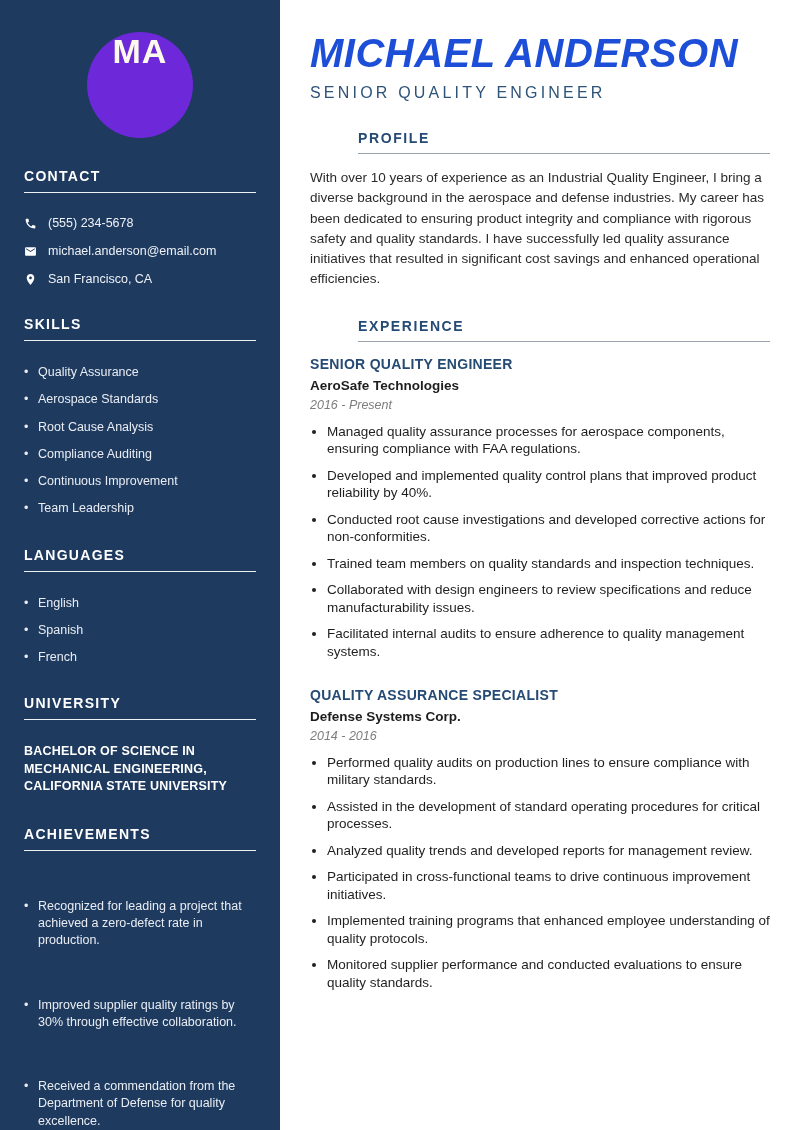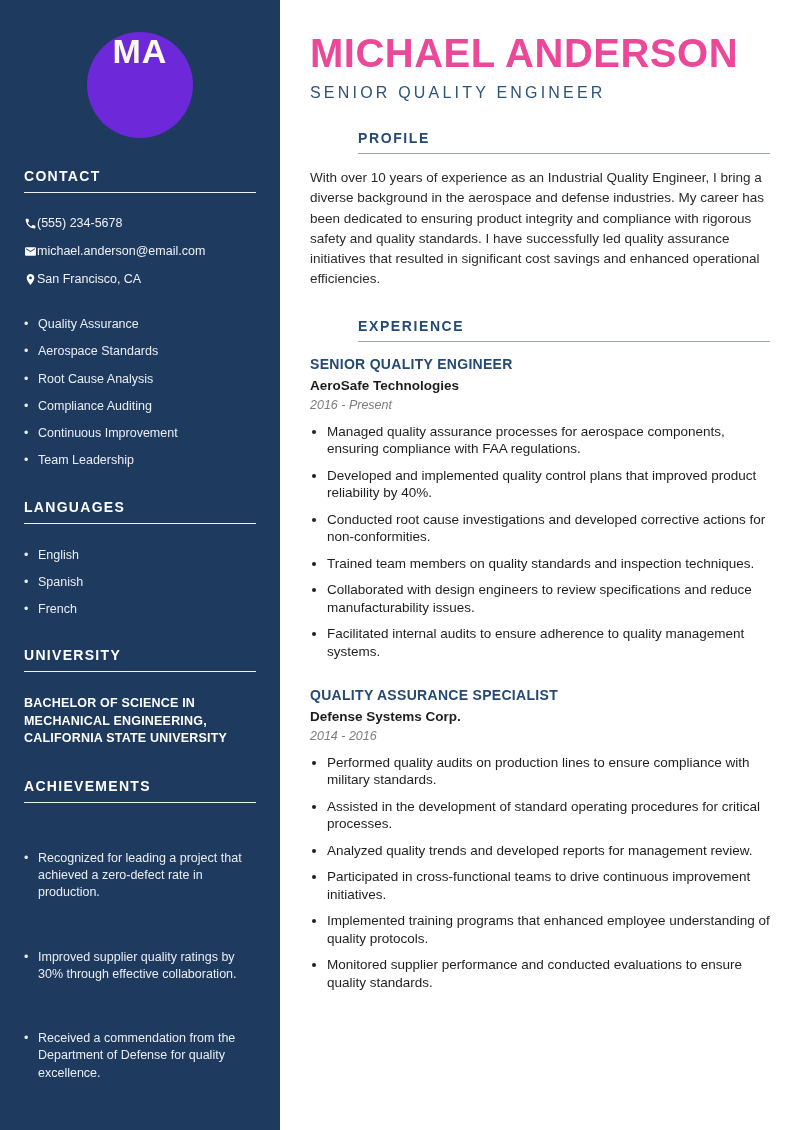--- a/index.html
+++ b/index.html
@@ -34,21 +34,21 @@
   .side-heading {
     font-size: 14px;
     font-weight: 700;
     color: #ffffff;
     letter-spacing: 1.3px;
     padding-bottom: 8px;
     border-bottom: 1px solid #eef1f5;
     margin-bottom: 23px;
   }
   .contact-item {
-    display: flex; align-items: center; 
+    display: flex; align-items: center; gap: 11px;
     font-size: 12.5px;
     color: #eef1f6;
     margin-bottom: 14px;
   }
   .cicon { width: 13px; height: 13px; fill: #ffffff; flex-shrink: 0; }
   .side-list { list-style: none; }
   .side-list li {
     font-size: 12.5px;
     color: #e9edf3;
     position: relative;
@@ -64,23 +64,24 @@
     line-height: 1.4;
     letter-spacing: 0.2px;
   }
   .ach-list li { margin-bottom: 10px; line-height: 1.38; margin-top: 47px; }
 
   
   .main { flex: 1; padding: 32px 30px 0 30px; color: #222; }
   .name {
     font-size: 40px;
     font-weight: 700;
-    color: #ec4899;
+    color: #1d4ed8;
     letter-spacing: 0.5px;
     line-height: 1.05;
+    font-style: italic;
   }
   .headline {
     font-size: 16px;
     color: #2d5379;
     letter-spacing: 3.2px;
     font-weight: 500;
     margin-top: 10px;
   }
   .main-section { margin-top: 28px; }
   .main-heading {
@@ -137,20 +138,21 @@
       </div>
       <div class="contact-item">
         <svg class="cicon" viewBox="0 0 24 24">
             <path d="M12 2C8.13 2 5 5.13 5 9c0 5.25 7 13 7 13s7-7.75 7-13c0-3.87-3.13-7-7-7zm0 9.5c-1.38 0-2.5-1.12-2.5-2.5s1.12-2.5 2.5-2.5 2.5 1.12 2.5 2.5-1.12 2.5-2.5 2.5z"></path>
           </svg>
         <span>San Francisco, CA</span>
       </div>
     </section>
 
     <section class="side-section">
+      <h2 class="side-heading">SKILLS</h2>
       <ul class="side-list">
         <li>Quality Assurance</li>
         <li>Aerospace Standards</li>
         <li>Root Cause Analysis</li>
         <li>Compliance Auditing</li>
         <li>Continuous Improvement</li>
         <li>Team Leadership</li>
       </ul>
     </section>
 

